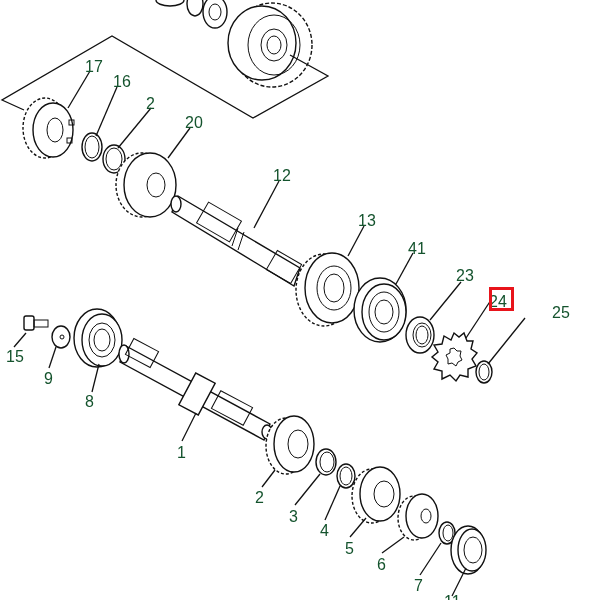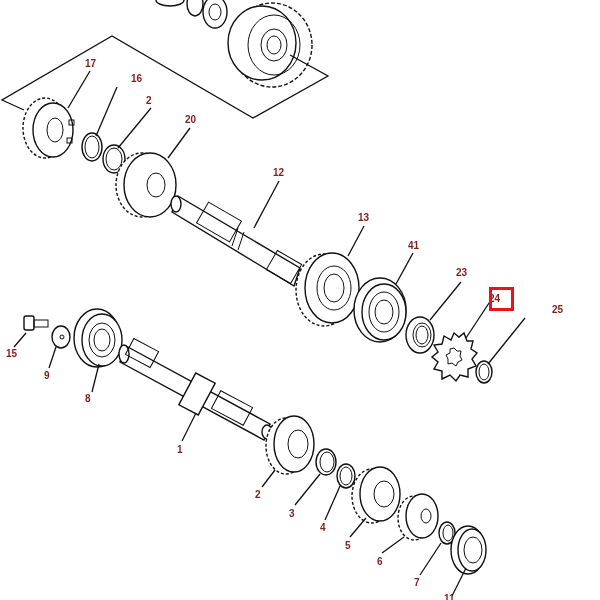--- a/index.html
+++ b/index.html
@@ -8,23 +8,23 @@
       width: 600px;
       height: 600px;
       overflow: hidden;
       background: #ffffff;
       font-family: "Liberation Sans", sans-serif;
     }
     svg.diagram { position: absolute; left: 0; top: 0; width: 600px; height: 600px; }
     .label {
       position: absolute;
       font-family: "Liberation Sans", sans-serif;
-      font-weight: bold;
-      font-size: 10px;
-      color: #7f1d1d;
+      font-weight: normal;
+      font-size: 16px;
+      color: #14532d;
       line-height: 1;
       white-space: nowrap;
     }
     .highlight {
       position: absolute;
       border: 3px solid #e8141b;
       box-sizing: border-box;
     }
     .stroke { fill: none; stroke: #111; stroke-width: 1.4; }
     .thin { fill: none; stroke: #111; stroke-width: 1; }
@@ -186,21 +186,21 @@
       <line class="leader" x1="320" y1="474" x2="295" y2="505"></line>
       <line class="leader" x1="340" y1="486" x2="325" y2="520"></line>
       <line class="leader" x1="366" y1="518" x2="350" y2="537"></line>
       <line class="leader" x1="404" y1="537" x2="382" y2="553"></line>
       <line class="leader" x1="441" y1="543" x2="420" y2="575"></line>
       <line class="leader" x1="466" y1="568" x2="452" y2="596"></line>
     </g>
   </svg>
 
   <span class="label" style="left:85px;top:59px">17</span>
-  <span class="label" style="left:131px;top:74px">16</span>
+  <span class="label" style="left:113px;top:74px">16</span>
   <span class="label" style="left:146px;top:96px">2</span>
   <span class="label" style="left:185px;top:115px">20</span>
   <span class="label" style="left:273px;top:168px">12</span>
   <span class="label" style="left:358px;top:213px">13</span>
   <span class="label" style="left:408px;top:241px">41</span>
   <span class="label" style="left:456px;top:268px">23</span>
   <span class="label" style="left:489px;top:294px">24</span>
   <span class="label" style="left:552px;top:305px">25</span>
   <span class="label" style="left:6px;top:349px">15</span>
   <span class="label" style="left:44px;top:371px">9</span>

